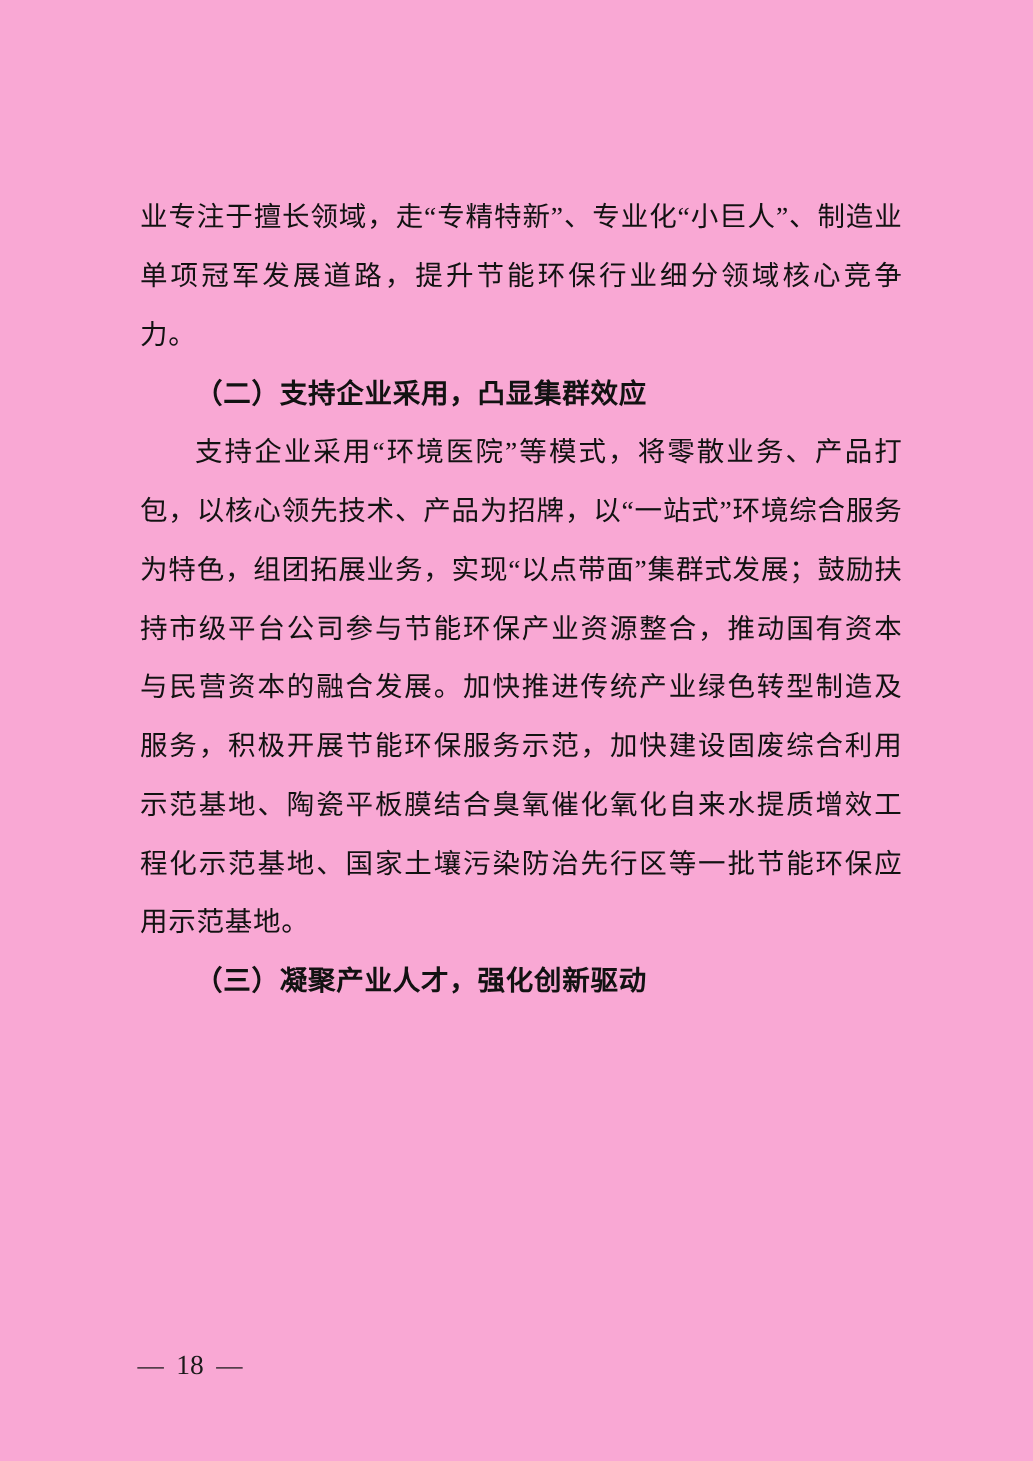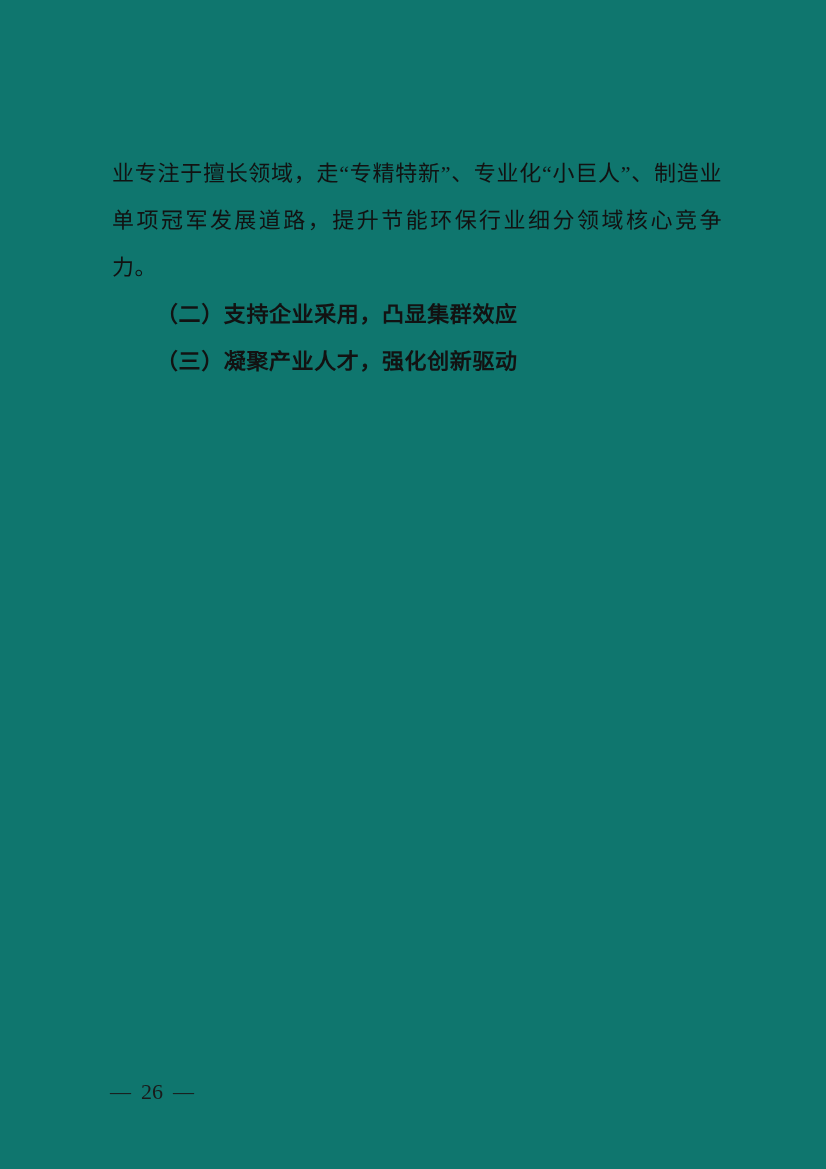--- a/index.html
+++ b/index.html
@@ -4,21 +4,21 @@
 <style>
   html, body {
     margin: 0;
     padding: 0;
     background: #ffffff;
   }
   .page {
     position: relative;
     width: 826px;
     height: 1169px;
-    background: #0f766e;
+    background: #f9a8d4;
     overflow: hidden;
     font-family: "Liberation Serif", "DejaVu Serif", serif;
     color: #121212;
   }
   .content {
     position: absolute;
     left: 112px;
     top: 150px;
     width: 610px;
   }
@@ -62,21 +62,22 @@
     font-size: 22px;
   }
 </style>
 </head>
 <body>
 
 <div class="page">
   <div class="content">
     <p class="para continuation">业专注于擅长领域，走“专精特新”、专业化“小巨人”、制造业单项冠军发展道路，提升节能环保行业细分领域核心竞争力。</p>
     <p class="heading">（二）支持企业采用，凸显集群效应</p>
+    <p class="para">支持企业采用“环境医院”等模式，将零散业务、产品打包，以核心领先技术、产品为招牌，以“一站式”环境综合服务为特色，组团拓展业务，实现“以点带面”集群式发展；鼓励扶持市级平台公司参与节能环保产业资源整合，推动国有资本与民营资本的融合发展。加快推进传统产业绿色转型制造及服务，积极开展节能环保服务示范，加快建设固废综合利用示范基地、陶瓷平板膜结合臭氧催化氧化自来水提质增效工程化示范基地、国家土壤污染防治先行区等一批节能环保应用示范基地。</p>
     <p class="heading">（三）凝聚产业人才，强化创新驱动</p>
   </div>
 
   <div class="footer">
     <span class="dash">—</span>
-    <span class="page-num">26</span>
+    <span class="page-num">18</span>
     <span class="dash">—</span>
   </div>
 </div>
 
 </body></html>

